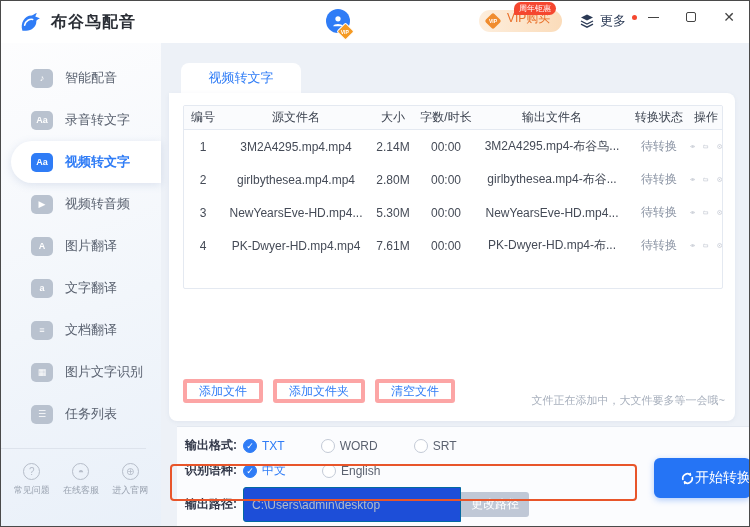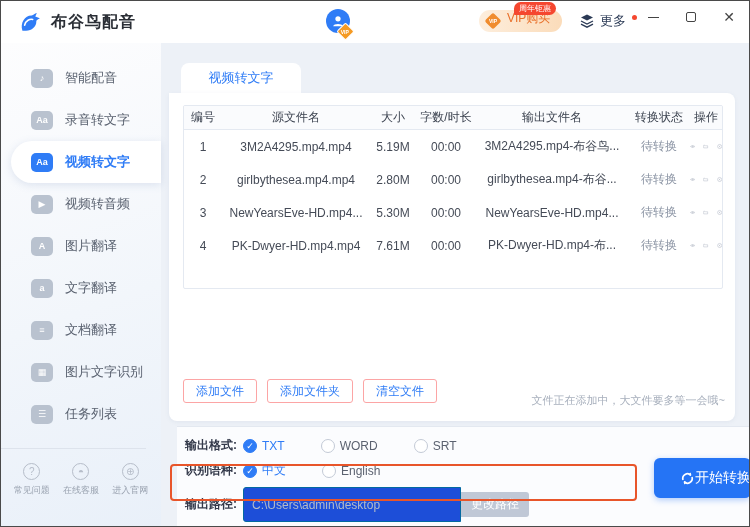--- a/index.html
+++ b/index.html
@@ -44,21 +44,21 @@
   .panel { position:absolute; left:8px; top:50px; width:566px; height:328px; background:#fff; border-radius:0 8px 8px 8px; box-shadow:0 1px 4px rgba(120,140,170,.10); }
   .tablebox { position:absolute; left:14px; top:12px; width:540px; height:184px; border:1px solid #e4e9f1; border-radius:2px; overflow:hidden; }
   .trow { display:grid; grid-template-columns:38px 148px 46px 60px 152px 62px 1fr; align-items:center; height:33px; }
   .trow > div { text-align:center; font-size:12px; color:#454b57; overflow:hidden; white-space:nowrap; }
   .thead { height:24px; background:#fafbfd; border-bottom:1px solid #e4e9f1; }
   .thead > div { color:#3c4350; font-size:12px; }
   .ops { display:flex; justify-content:center; gap:8px; }
   .ops svg { cursor:pointer; display:block; }
   .status { color:#8a93a3 !important; }
   .panel-btns { position:absolute; left:14px; top:286px; display:flex; gap:10px; }
-  .pbtn { height:24px; padding:0 12px; background:#fff; border:1px solid #fca5a5; border-radius:3px; color:#2f7cf6; font-size:12px; display:flex; align-items:center; cursor:pointer; }
+  .pbtn { height:24px; padding:0 12px; background:#fff; border:4px solid #fca5a5; border-radius:3px; color:#2f7cf6; font-size:12px; display:flex; align-items:center; cursor:pointer; }
   .panel-hint { position:absolute; right:10px; top:300px; font-size:11px; color:#a8b0bd; }
   
   .bottom { position:absolute; left:16px; top:383px; width:588px; height:101px; background:#fbfcfe; border-top:1px solid #e3e8f0; }
   .form-row { position:absolute; left:8px; display:flex; align-items:center; font-size:12px; }
   .form-label { font-weight:bold; color:#33394a; width:58px; }
   .opt { display:flex; align-items:center; gap:5px; margin-right:36px; color:#5b6270; cursor:pointer; }
   .opt .radio { width:14px; height:14px; border-radius:50%; border:1px solid #c3cad6; background:#fff; }
   .opt.checked .radio { background:#2f7cf6; border-color:#2f7cf6; color:#fff; font-size:9px; display:flex; align-items:center; justify-content:center; }
   .opt.checked .olabel { color:#2f7cf6; }
   .path-row { top:60px; }
@@ -186,21 +186,21 @@
         <div>大小</div>
         <div>字数/时长</div>
         <div>输出文件名</div>
         <div>转换状态</div>
         <div>操作</div>
       </div>
 
       <div class="trow">
         <div>1</div>
         <div>3M2A4295.mp4.mp4</div>
-        <div>5.19M</div>
+        <div>2.14M</div>
         <div>00:00</div>
         <div>3M2A4295.mp4-布谷鸟...</div>
         <div class="status">待转换</div>
         <div class="ops">
           <svg width="15" height="15" viewBox="0 0 16 16">
               <path d="M1.5 8 C4 4.5 12 4.5 14.5 8 C12 11.5 4 11.5 1.5 8 Z" fill="none" stroke="#99a2b2" stroke-width="1.1"></path>
               <circle cx="8" cy="8" r="1.8" fill="none" stroke="#99a2b2" stroke-width="1.1"></circle>
             </svg>
           <svg width="15" height="15" viewBox="0 0 16 16">
               <path d="M2 4.2 h4 l1.2 1.6 H14 v6.4 H2 Z" fill="none" stroke="#99a2b2" stroke-width="1.1"></path>

